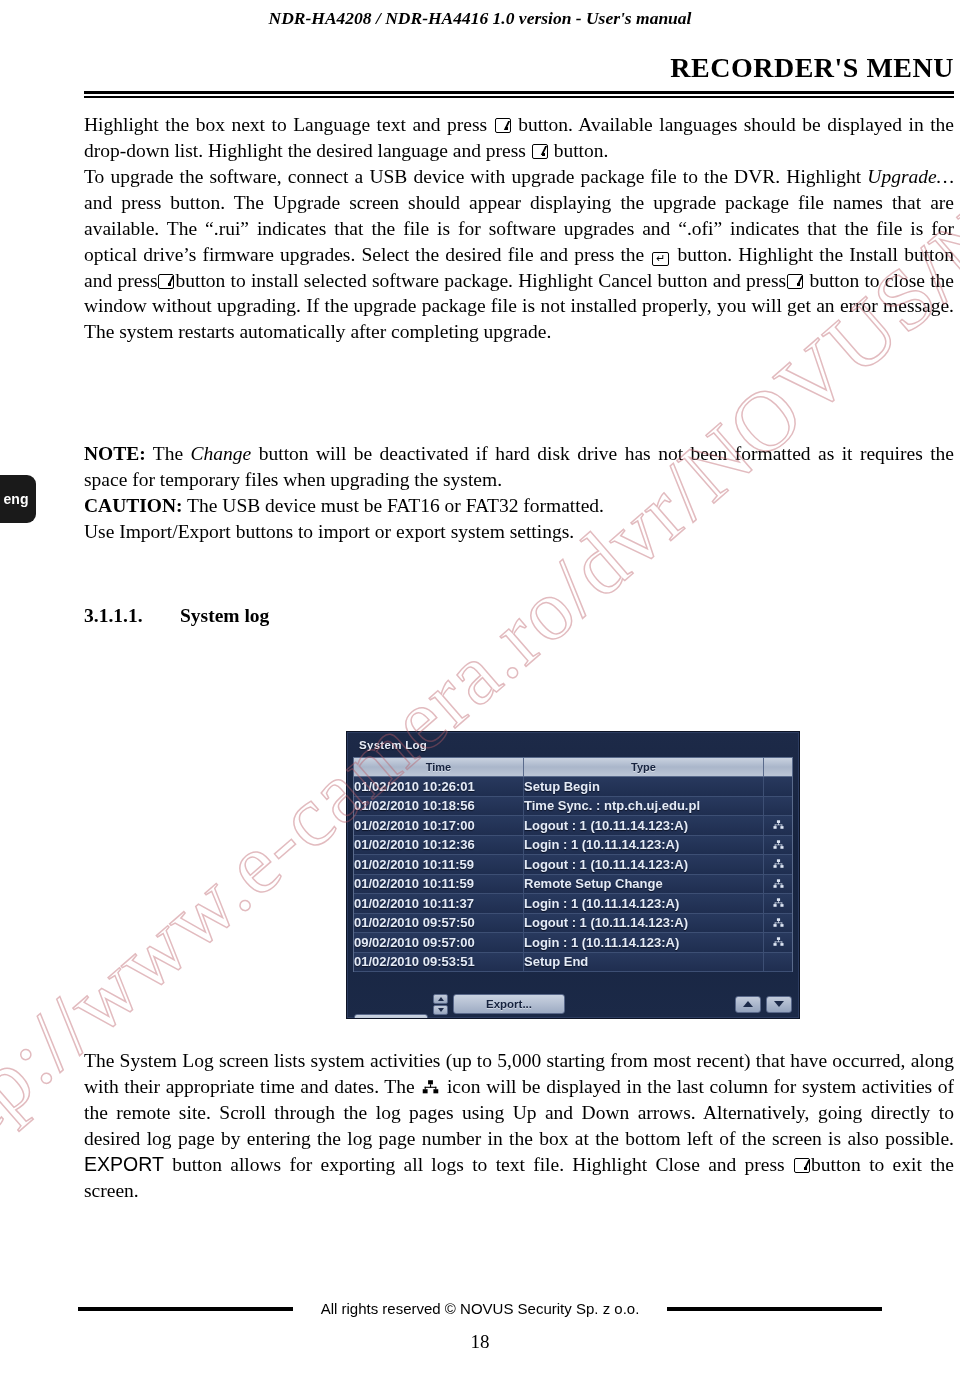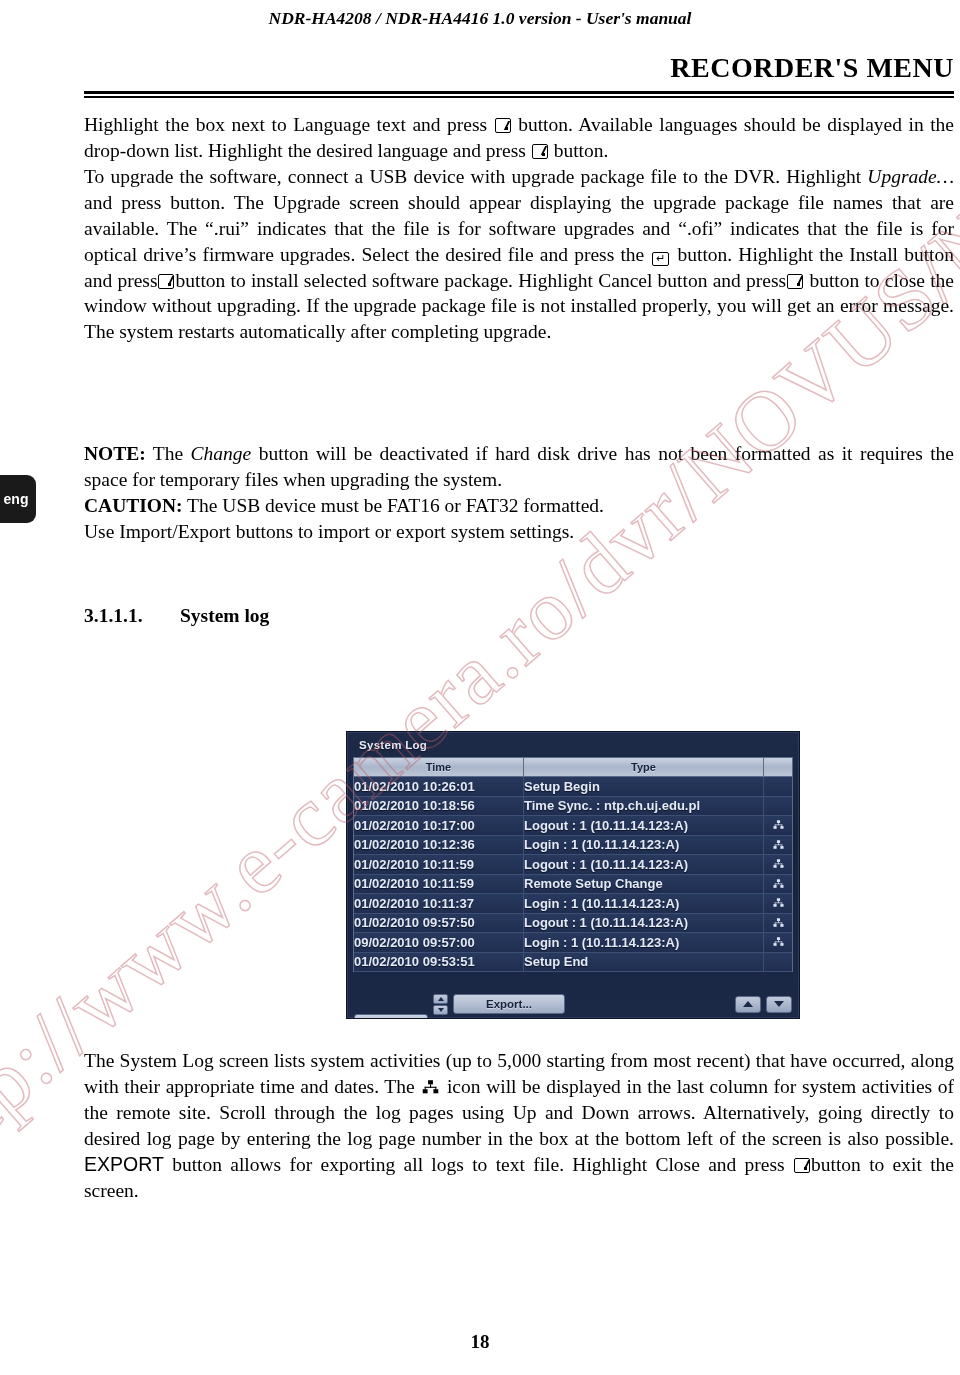--- a/index.html
+++ b/index.html
@@ -372,23 +372,22 @@
   .foot-text {
     font-family: "Liberation Sans", sans-serif;
     font-size: 15px;
     color: #000;
     padding: 0 28px;
     white-space: nowrap;
   }
   .page-num {
     text-align: center;
     font-size: 19px;
-    margin-top: 8px;
+    margin-top: 14px;
     font-family: "Liberation Serif", serif;
-    font-weight: bold;
   }
 </style>
 </head>
 <body>
 
 <div class="watermark"><span>http://www.e-camera.ro/dvr/NOVUS/NDR-HA4416</span></div>
 
 <div class="page">
 
   <div class="running-head">NDR-HA4208 / NDR-HA4416 1.0 version - User's manual</div>
@@ -584,16 +583,21 @@
           <rect x="6.6" y="3.4" width="0.9" height="2.6" fill="#000"></rect>
           <rect x="2.2" y="5.4" width="9.6" height="0.9" fill="#000"></rect>
           <rect x="2.2" y="5.4" width="0.9" height="2.2" fill="#000"></rect>
           <rect x="10.9" y="5.4" width="0.9" height="2.2" fill="#000"></rect>
           <rect x="0.6" y="7.4" width="4" height="3.4" fill="#000"></rect>
           <rect x="9.4" y="7.4" width="4" height="3.4" fill="#000"></rect>
         </svg><span> icon  will be displayed in the last column for system activities of the remote site. Scroll through the log pages using Up and Down arrows. Alternatively, going directly to desired log page by entering the log page number in the box at the bottom left of the screen is also possible. </span><span class="sans">EXPORT</span><span> button allows for exporting all logs to text file. Highlight Close and press </span><span class="ico-key"></span><span>button to exit the screen.</span></p>
   </div>
 
   <div class="footer">
+    <div class="footer-line">
+      <div class="foot-rule"></div>
+      <div class="foot-text">All rights reserved © NOVUS Security Sp. z o.o.</div>
+      <div class="foot-rule"></div>
+    </div>
     <div class="page-num">18</div>
   </div>
 
 </div>
 
 </body></html>

